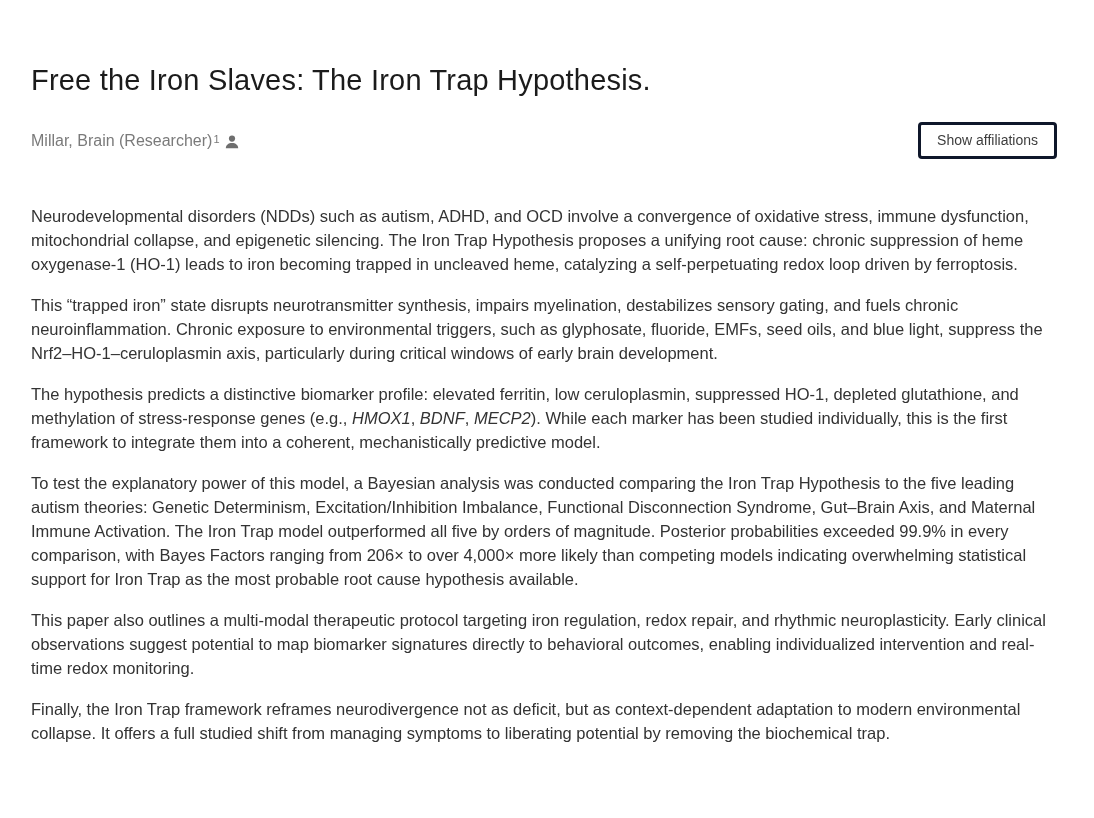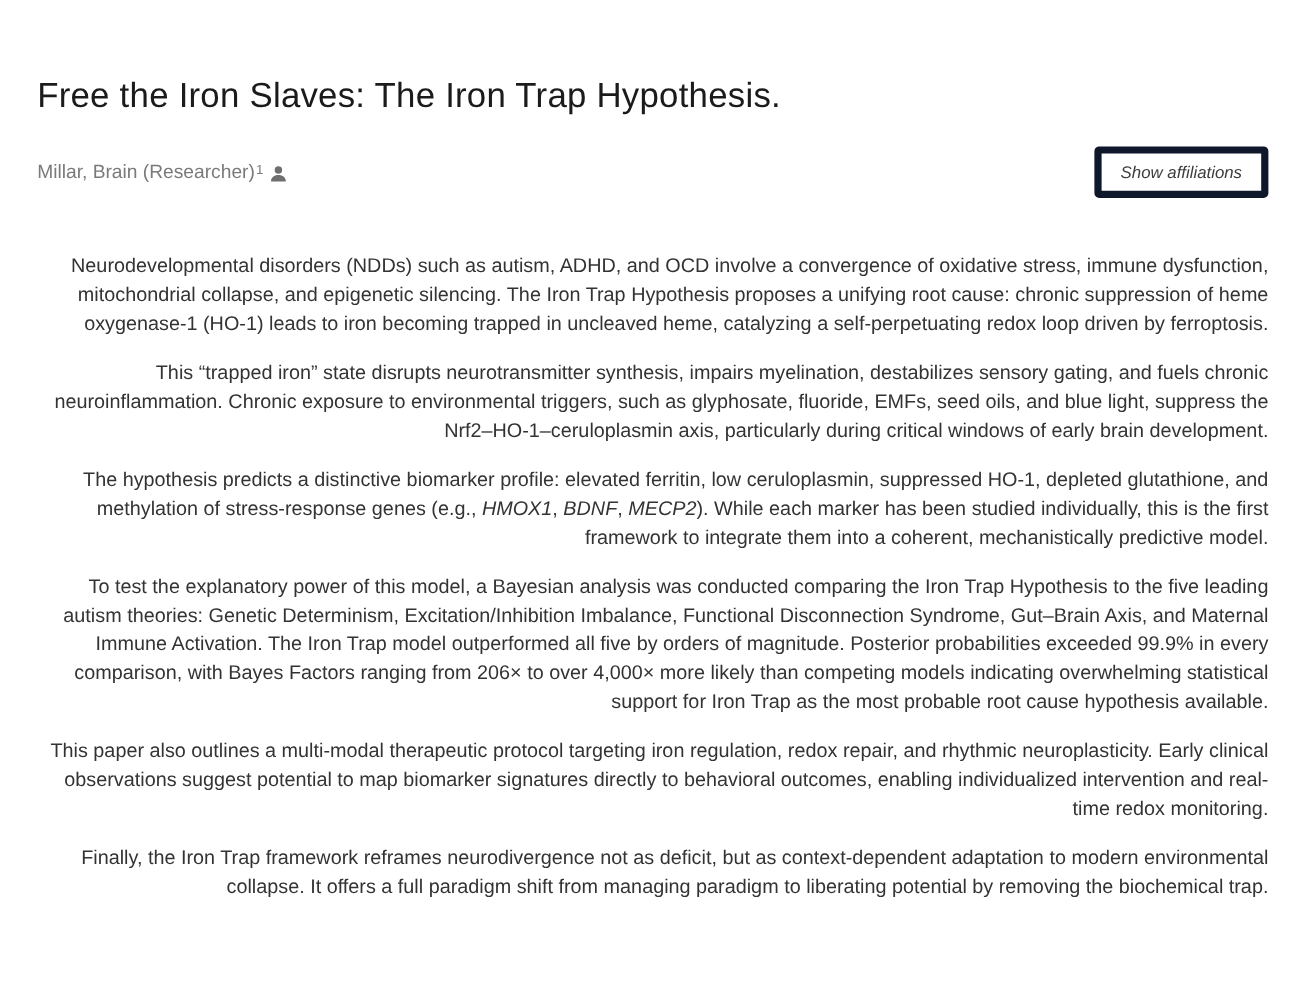--- a/index.html
+++ b/index.html
@@ -49,36 +49,34 @@
     display: inline-flex;
     margin-left: 4px;
     position: relative;
     top: 1px;
   }
   .affil-btn {
     font-family: "Liberation Sans", sans-serif;
     font-size: 14px;
     color: #3d3d3d;
     background: #ffffff;
-    border: 6px solid #0f172a;
+    border: 3px solid #0f172a;
     border-radius: 4px;
     padding: 7px 16px;
     line-height: 17px;
     cursor: pointer;
-    font-style: italic;
   }
   .abstract {
     margin-top: 45px;
     font-size: 16.5px;
     line-height: 24px;
     color: #333333;
   }
   .abstract p {
     margin: 0 0 17px 0;
-    text-align: right;
   }
   .abstract em {
     font-style: italic;
     margin-top: 44px;
   }
 </style>
 </head>
 <body>
 
 <div class="page">
@@ -98,16 +96,16 @@
     </span>
     <button class="affil-btn">Show affiliations</button>
   </div>
 
   <div class="abstract">
     <p>Neurodevelopmental disorders (NDDs) such as autism, ADHD, and OCD involve a convergence of oxidative stress, immune dysfunction, mitochondrial collapse, and epigenetic silencing. The Iron Trap Hypothesis proposes a unifying root cause: chronic suppression of heme oxygenase-1 (HO-1) leads to iron becoming trapped in uncleaved heme, catalyzing a self-perpetuating redox loop driven by ferroptosis.</p>
     <p>This “trapped iron” state disrupts neurotransmitter synthesis, impairs myelination, destabilizes sensory gating, and fuels chronic neuroinflammation. Chronic exposure to environmental triggers, such as glyphosate, fluoride, EMFs, seed oils, and blue light, suppress the Nrf2–HO-1–ceruloplasmin axis, particularly during critical windows of early brain development.</p>
     <p><span>The hypothesis predicts a distinctive biomarker profile: elevated ferritin, low ceruloplasmin, suppressed HO-1, depleted glutathione, and methylation of stress-response genes (e.g., </span><em>HMOX1</em><span>, </span><em>BDNF</em><span>, </span><em>MECP2</em><span>). While each marker has been studied individually, this is the first framework to integrate them into a coherent, mechanistically predictive model.</span></p>
     <p>To test the explanatory power of this model, a Bayesian analysis was conducted comparing the Iron Trap Hypothesis to the five leading autism theories: Genetic Determinism, Excitation/Inhibition Imbalance, Functional Disconnection Syndrome, Gut–Brain Axis, and Maternal Immune Activation. The Iron Trap model outperformed all five by orders of magnitude. Posterior probabilities exceeded 99.9% in every comparison, with Bayes Factors ranging from 206× to over 4,000× more likely than competing models indicating overwhelming statistical support for Iron Trap as the most probable root cause hypothesis available.</p>
     <p>This paper also outlines a multi-modal therapeutic protocol targeting iron regulation, redox repair, and rhythmic neuroplasticity. Early clinical observations suggest potential to map biomarker signatures directly to behavioral outcomes, enabling individualized intervention and real-time redox monitoring.</p>
-    <p>Finally, the Iron Trap framework reframes neurodivergence not as deficit, but as context-dependent adaptation to modern environmental collapse. It offers a full paradigm shift from managing paradigm to liberating potential by removing the biochemical trap.</p>
+    <p>Finally, the Iron Trap framework reframes neurodivergence not as deficit, but as context-dependent adaptation to modern environmental collapse. It offers a full studied shift from managing symptoms to liberating potential by removing the biochemical trap.</p>
   </div>
 
 </div>
 
 </body></html>

